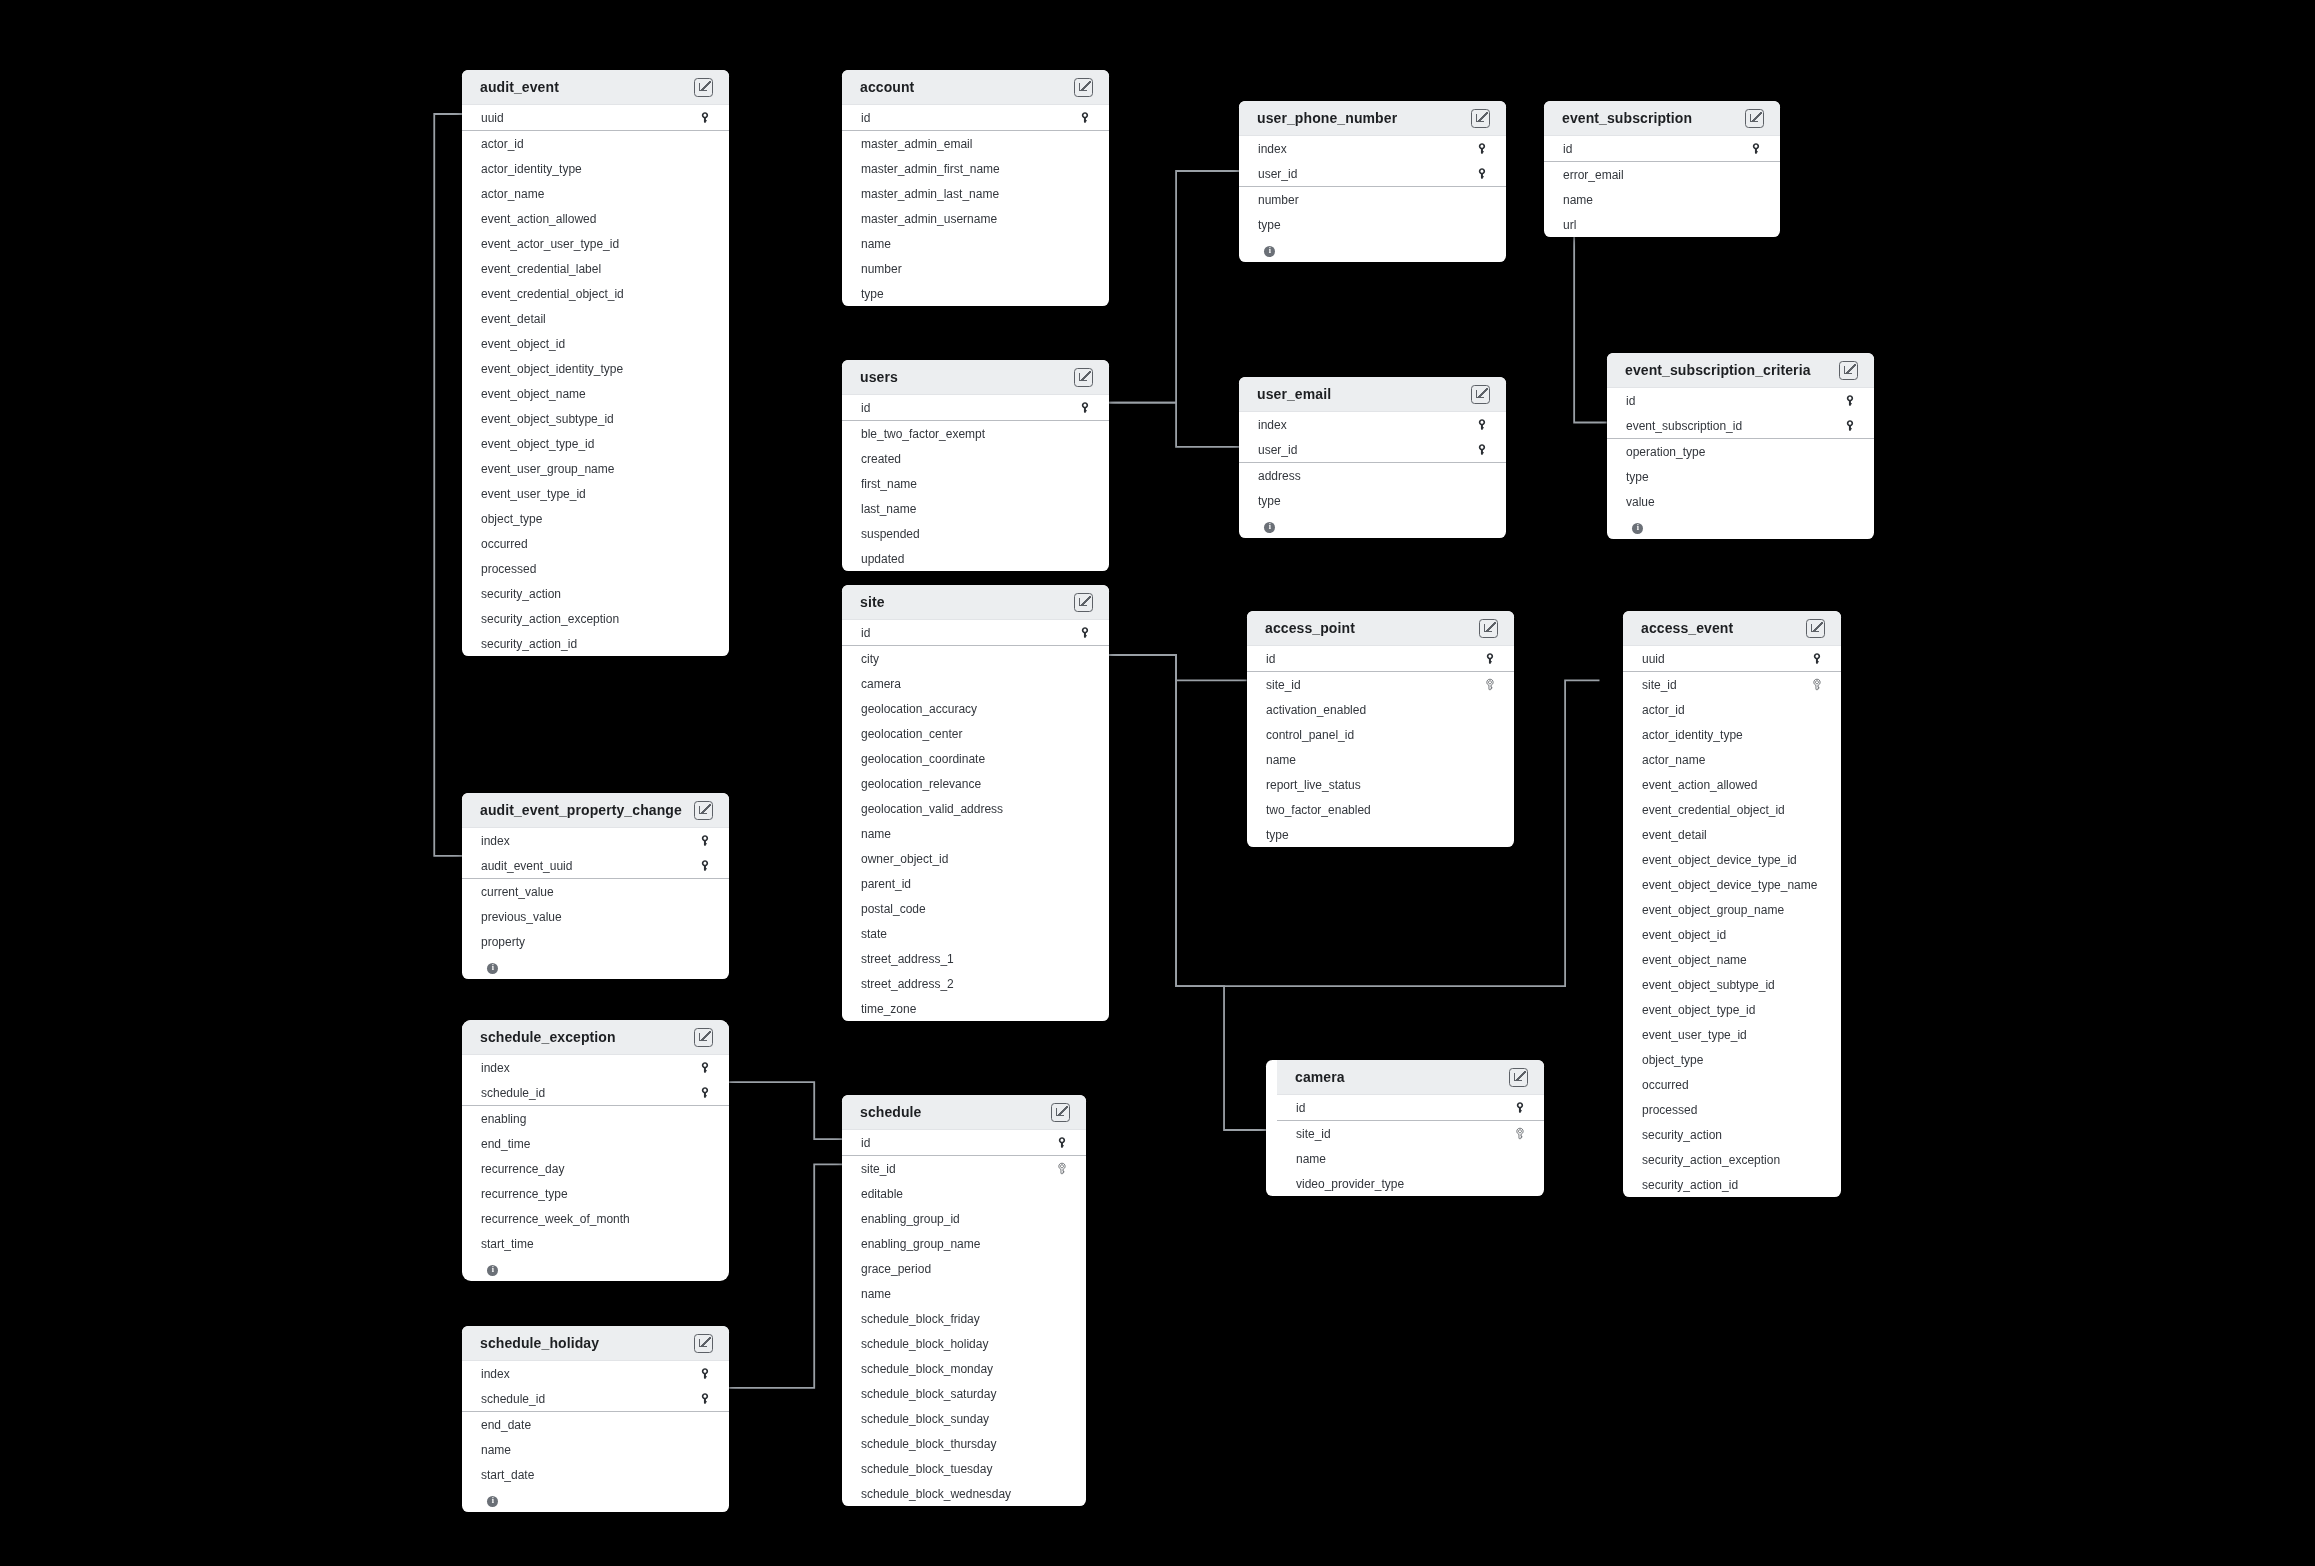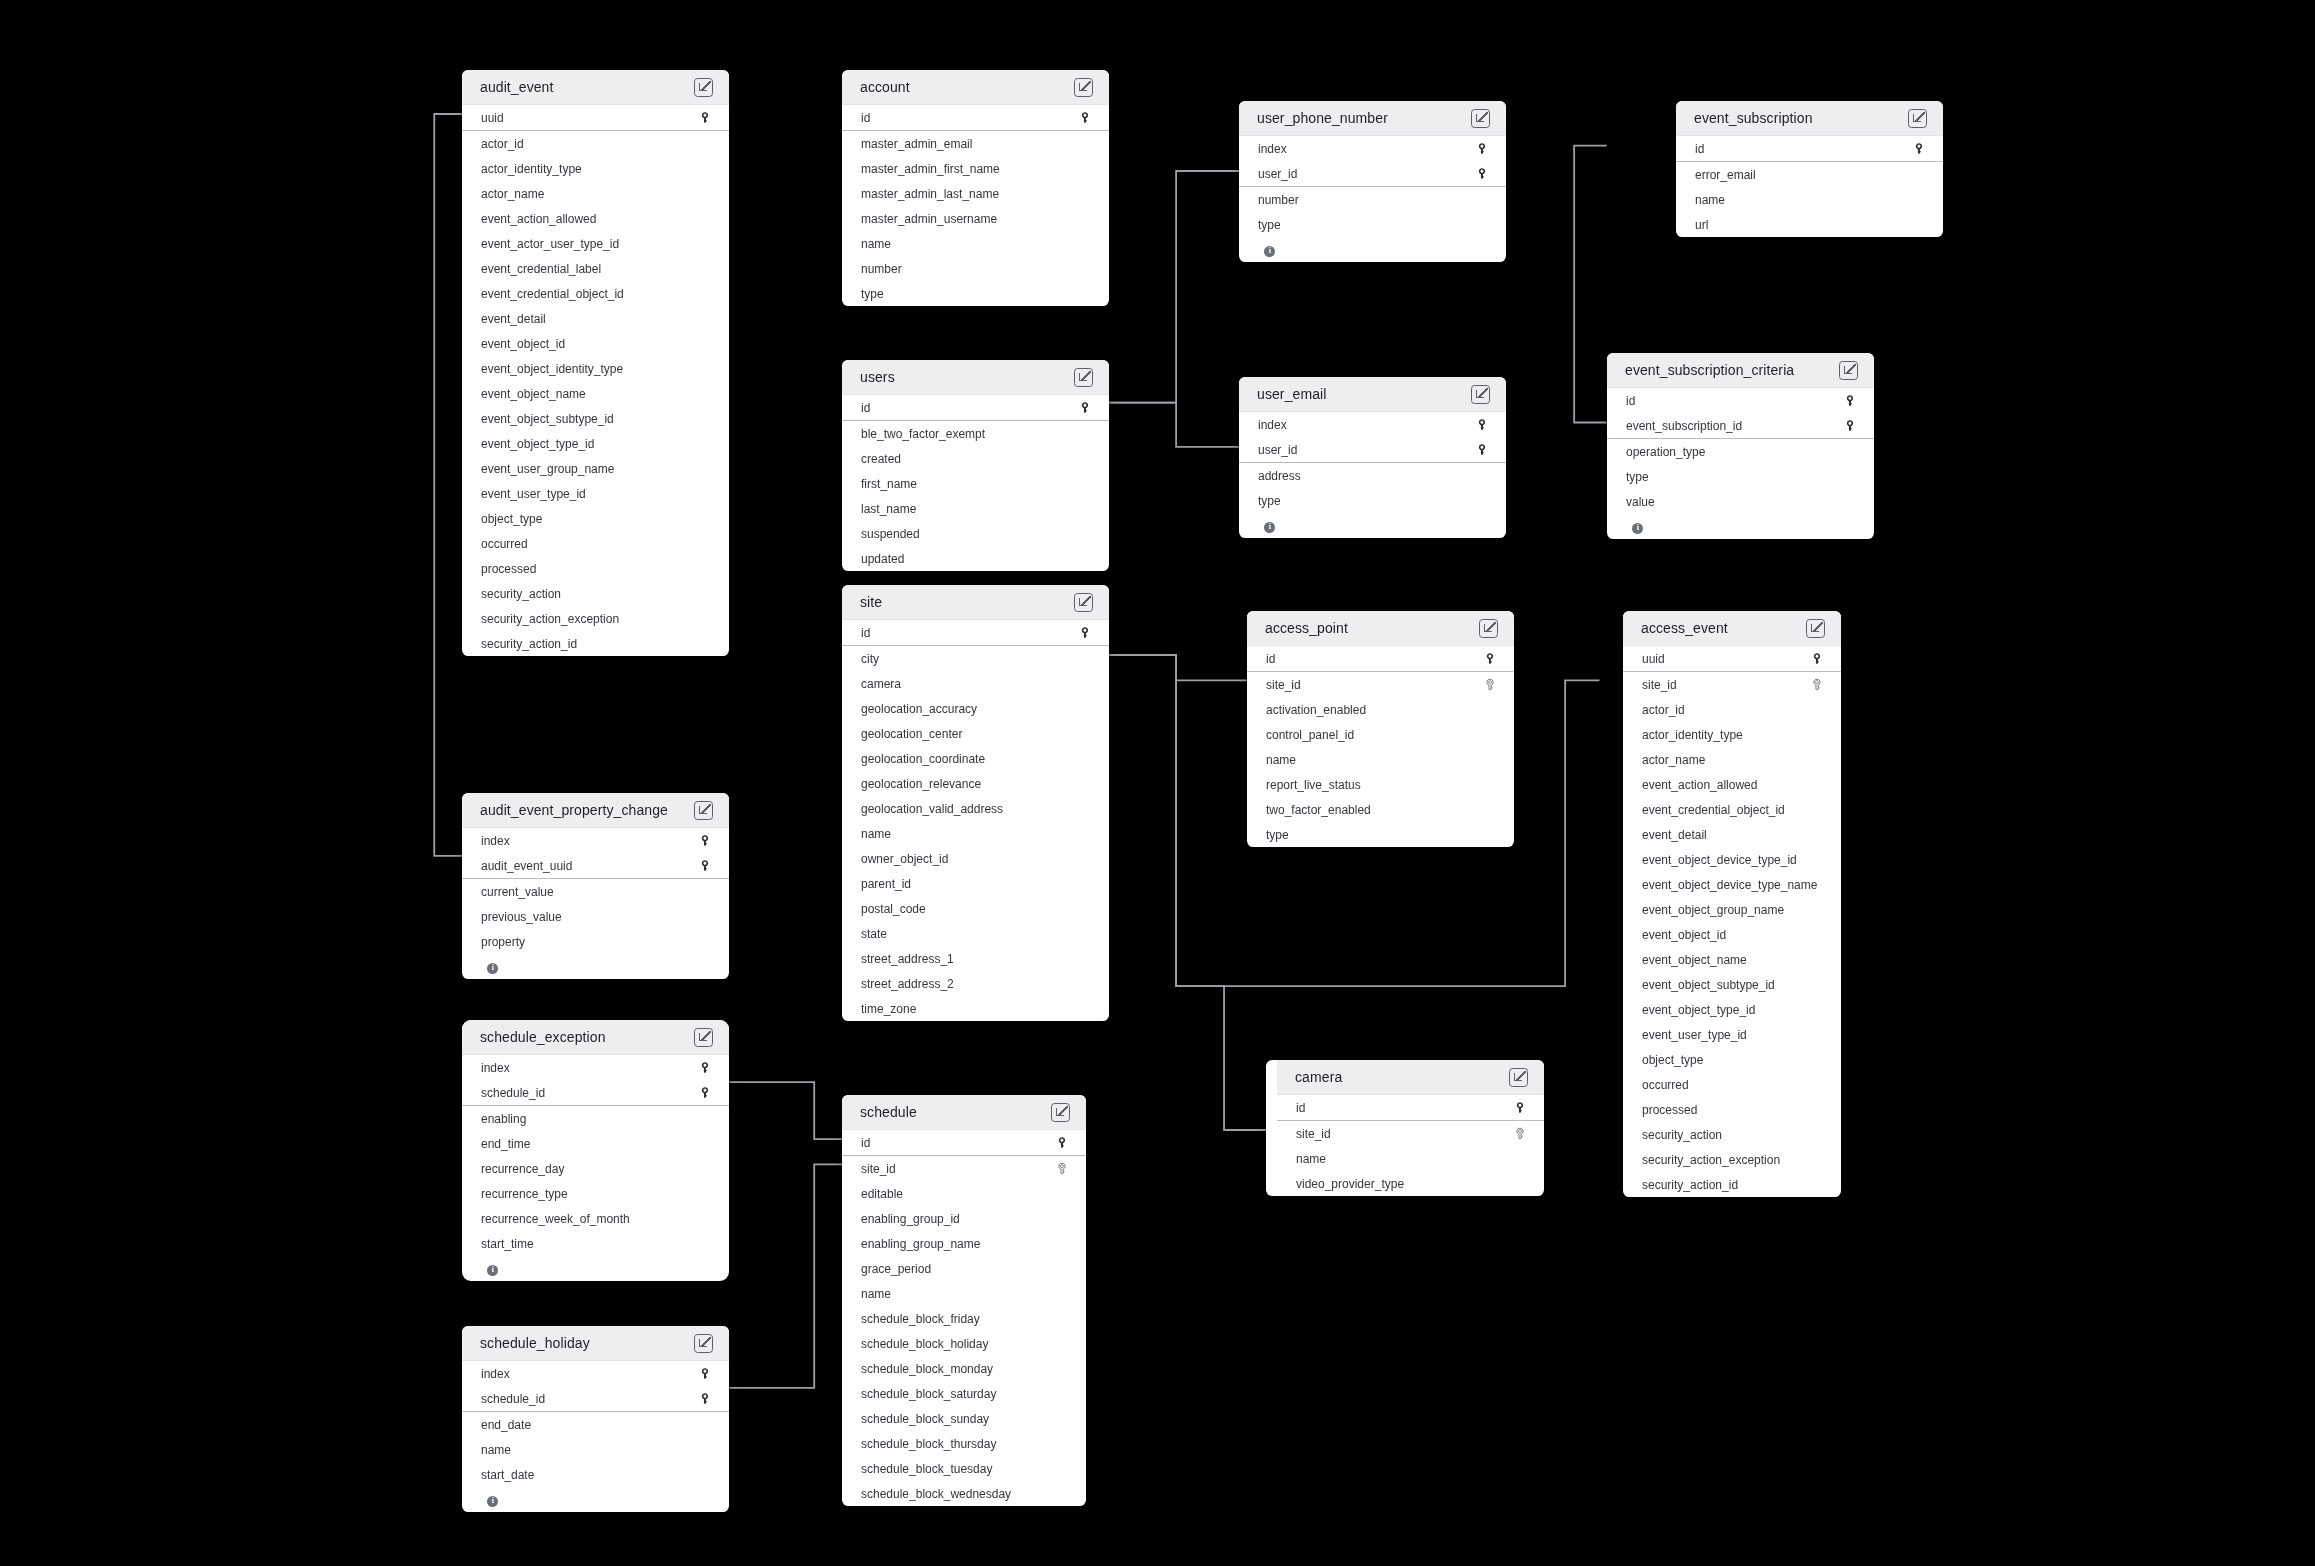--- a/index.html
+++ b/index.html
@@ -35,21 +35,21 @@
     display: flex;
     align-items: center;
     justify-content: space-between;
     background: #eceef0;
     padding: 0 16.3px 0 18px;
     height: 34px;
     border-bottom: 0.9px solid #e2e4e7;
   }
   .table-title {
     font-size: 14px;
-    font-weight: normal;
+    font-weight: bold;
     color: #1d1f22;
     letter-spacing: 0.1px;
     white-space: nowrap;
   }
   .expand-icon {
     width: 19px;
     height: 19px;
     border: 1.4px solid #5d6167;
     border-radius: 3.6px;
     box-sizing: border-box;
@@ -750,21 +750,21 @@
         <div class="field-row">
           <span class="field-label">name</span>
           <span class="key-slot"></span>
         </div>
         <div class="field-row">
           <span class="field-label">video_provider_type</span>
           <span class="key-slot"></span>
         </div>
       </div>
     </div>
-    <div class="table-card" style="left: 1676px; top: 101px; width: 267px;">
+    <div class="table-card" style="left: 1544px; top: 101px; width: 236px;">
       <div class="table-header">
         <span class="table-title">event_subscription</span>
         <span class="expand-icon"></span>
       </div>
       <div class="field-rows">
         <div class="field-row key-divider">
           <span class="field-label">id</span>
           <span class="key-slot">
             <svg viewBox="0 0 16 18" width="10" height="12.7">
               <path d="M8 0.8 C5.0 0.8 2.9 2.9 2.9 5.7 C2.9 7.9 4.3 9.8 6.3 10.4 L6.3 16.8 C6.3 17.3 6.8 17.5 7.2 17.5 L8.6 17.5 C9.1 17.5 9.5 17.2 9.5 16.8 L9.5 15.3 L11.0 15.3 L11.0 13.5 L9.5 13.5 L9.5 10.4 C11.6 9.8 13.0 7.9 13.0 5.7 C13.0 2.9 11.0 0.8 8 0.8 Z M8 3.3 C9.3 3.3 10.4 4.4 10.4 5.7 C10.4 7.0 9.3 8.1 8 8.1 C6.6 8.1 5.5 7.0 5.5 5.7 C5.5 4.4 6.6 3.3 8 3.3 Z" fill="#2b2f34"></path>

